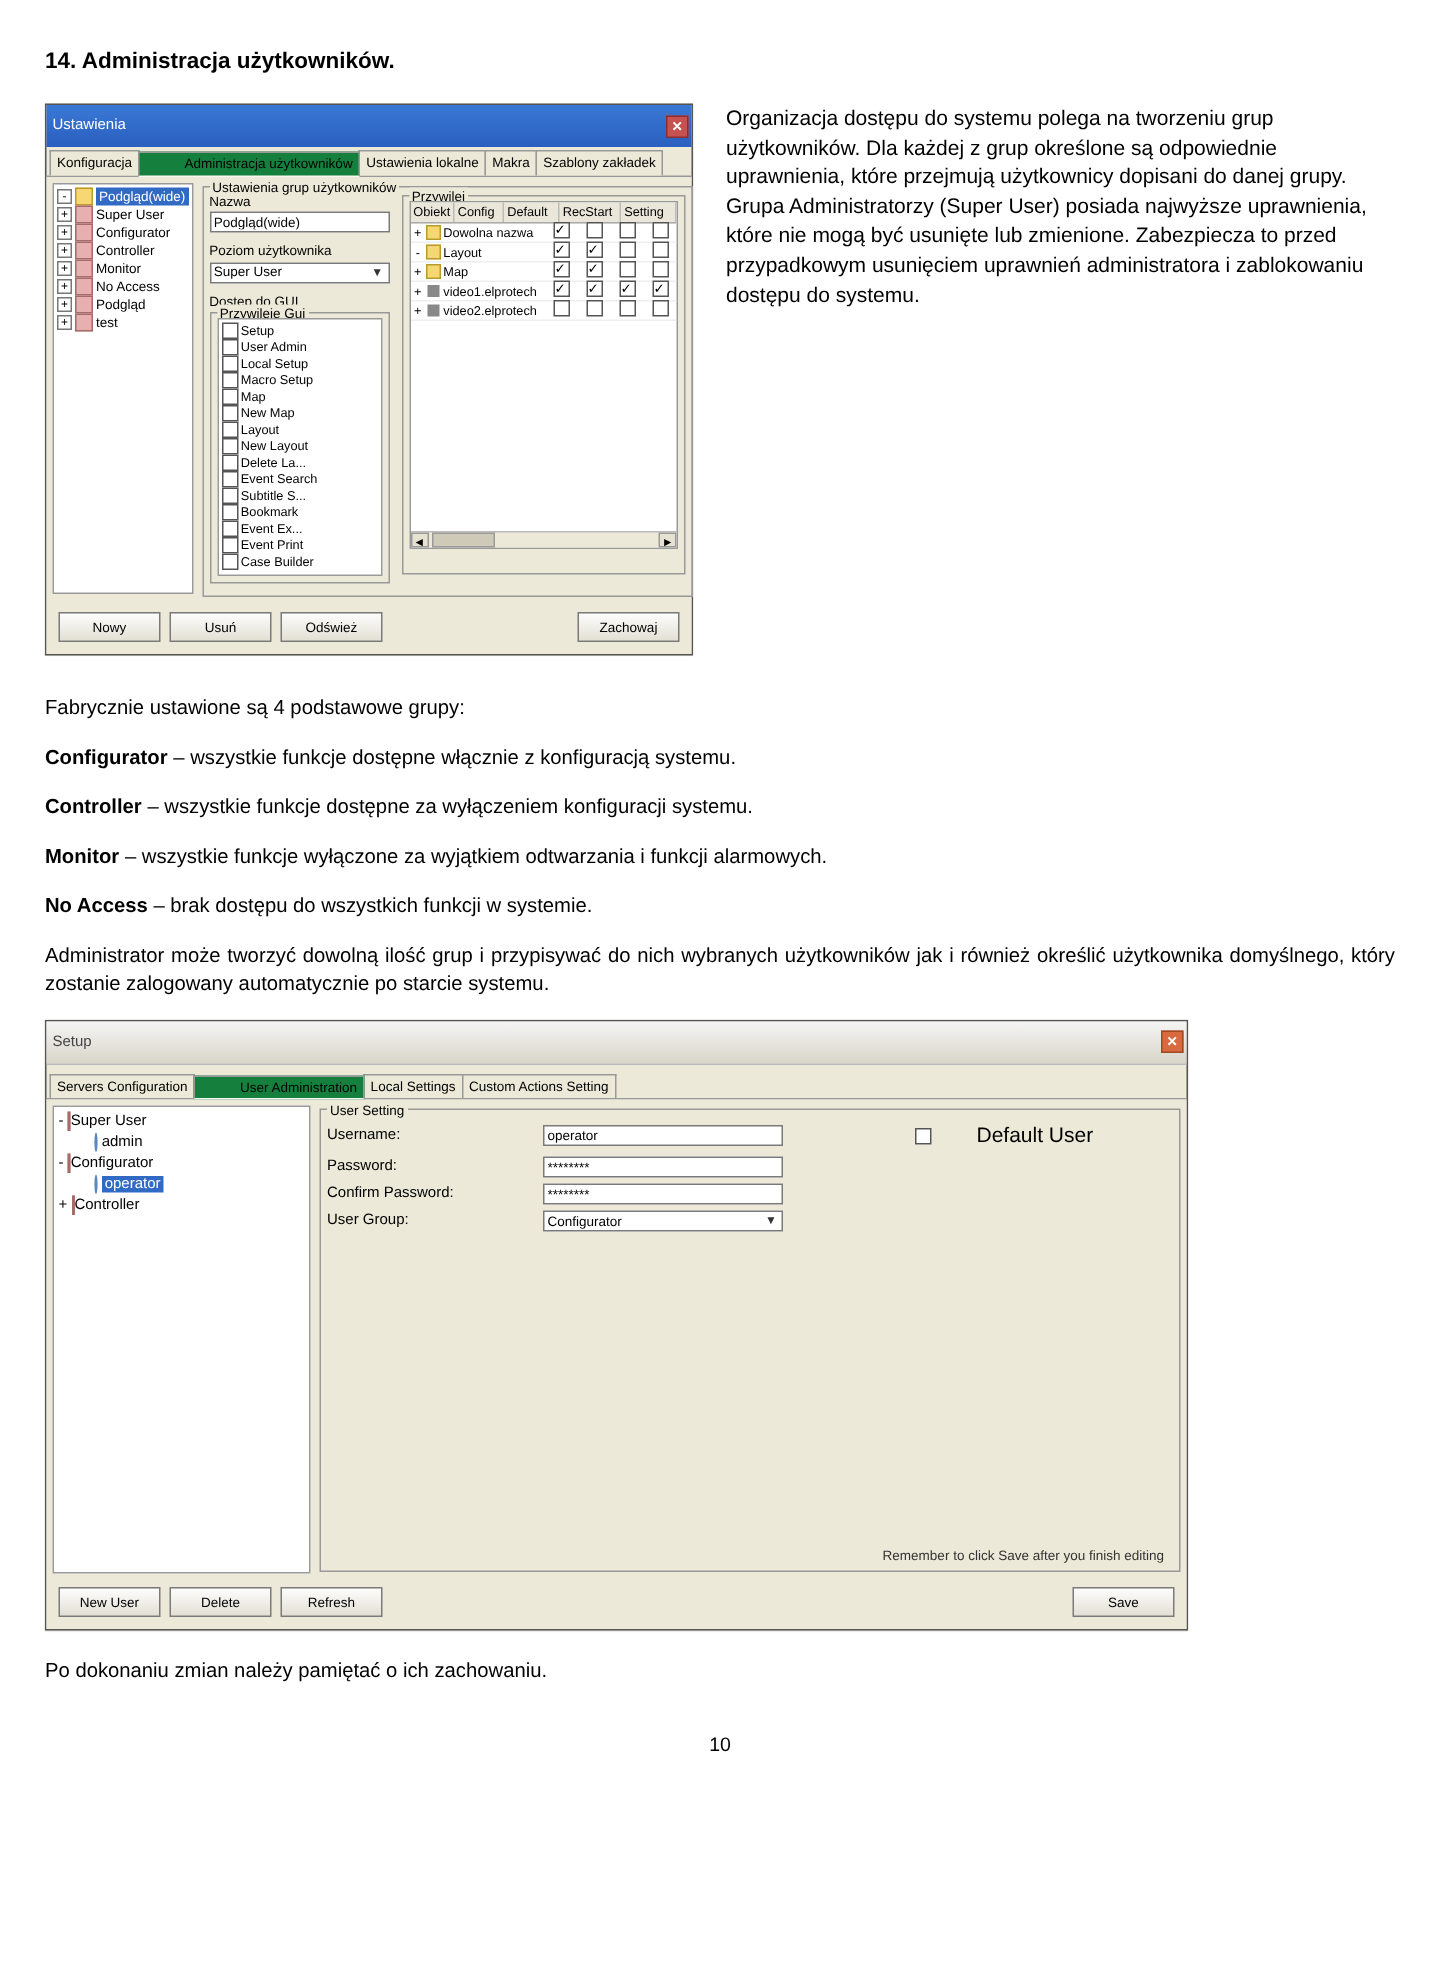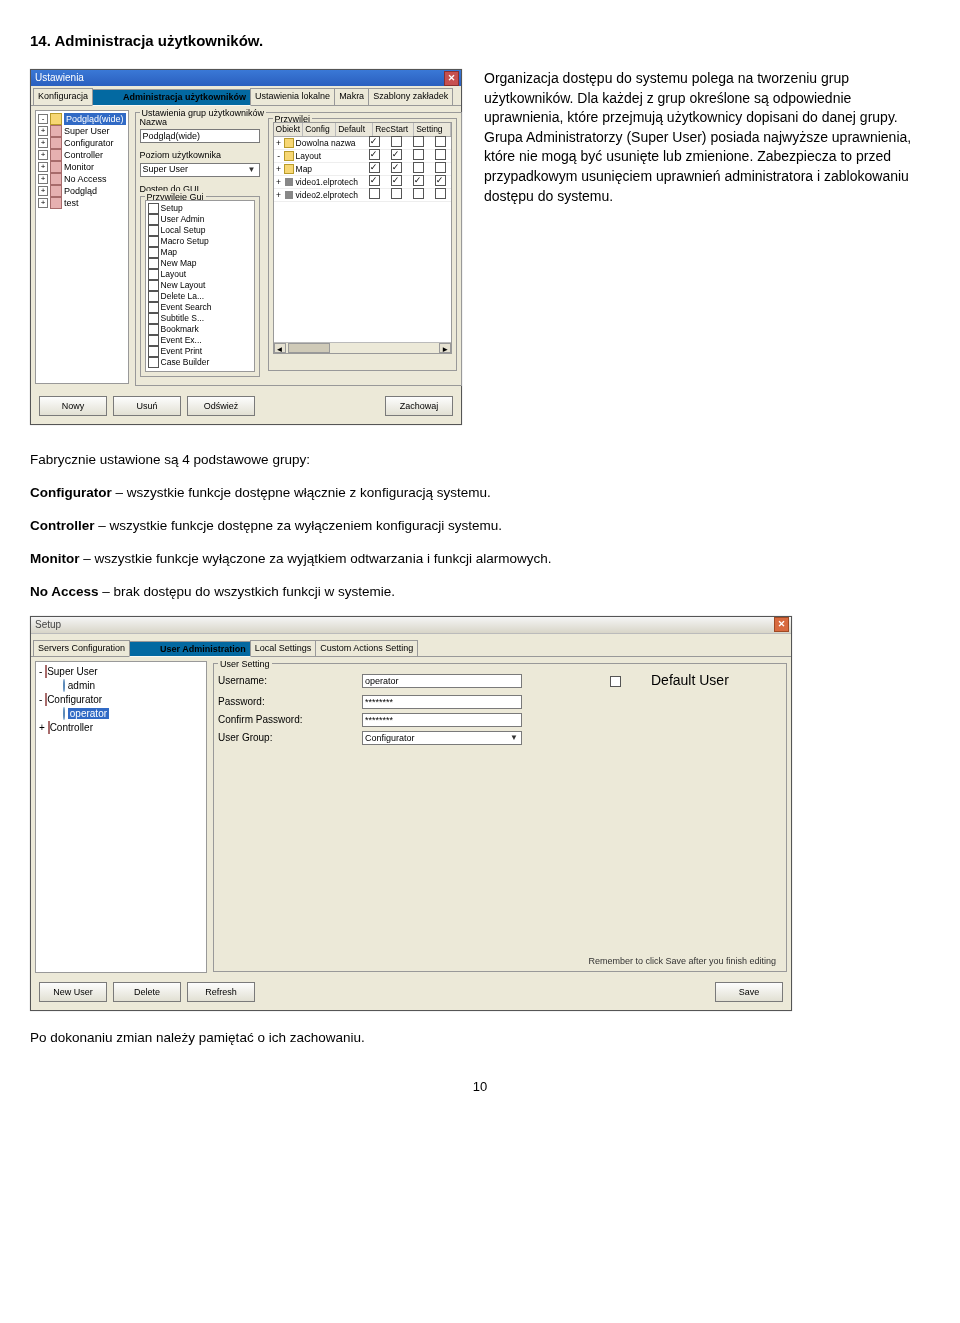--- a/index.html
+++ b/index.html
@@ -29,38 +29,38 @@
     border: 1px solid #555;
     background: #ece9d8;
     font-family: Tahoma, Arial, sans-serif;
     font-size: 9px;
     color: #000;
     box-shadow: 0 0 1px rgba(0,0,0,.3);
   }
   .titlebar {
     display: flex; align-items: center;
     background: linear-gradient(#3a78d6,#2a5fbf);
-    color: #fff; height: 16px; padding: 0 2px 0 4px;
+    color: #fff; height: 28px; padding: 0 2px 0 4px;
     font-size: 10px;
   }
   .titlebar.gray { background: linear-gradient(#f5f5f5,#d8d5c8); color:#444; border-bottom:1px solid #bbb;}
   .titlebar .spacer { flex: 1; }
   .titlebar .closebtn {
     width: 13px; height: 13px; background:#c75050; color:#fff;
     border:1px solid #8a3030; display:flex; align-items:center; justify-content:center;
     font-size:9px; line-height:1; font-weight:bold;
   }
   .titlebar.gray .closebtn { background:#d86a3f; border-color:#a04a24; }
   .tabs { display:flex; padding: 2px 2px 0 2px; gap: 0; border-bottom:1px solid #999;}
   .tab {
     border:1px solid #999; border-bottom:none;
     padding:1px 4px; margin-right:-1px; background:#ece9d8;
     font-size:9px; white-space:nowrap;
   }
-  .tab.active { background:#0369a1; font-weight:bold; position:relative; top:1px; border-bottom:1px solid #f8f7f2;padding-left:30px;}
+  .tab.active { background:#15803d; font-weight:normal; position:relative; top:1px; border-bottom:1px solid #f8f7f2;padding-left:30px;}
   .win-body { padding: 4px; background:#ece9d8; }
   .split { display:flex; gap:6px; }
   .panel { border:1px solid #999; background:#fff; position:relative; }
   .panel.sunken { background:#fff; }
   .lbl { font-size:9px; display:block; margin-bottom:1px;}
   .fieldset { border:1px solid #999; margin:2px 0 4px 0; padding:3px 4px 4px 4px; position:relative;}
   .fieldset > .legend { position:absolute; top:-6px; left:4px; background:#ece9d8; padding:0 2px; font-size:9px;}
   input.txt, .combo {
     border:1px solid #7a7a7a; background:#fff; height:14px;
     font-size:9px; padding:0 2px; box-sizing:border-box; width:100%;
@@ -361,20 +361,21 @@
     <p>Organizacja dostępu do systemu polega na tworzeniu grup użytkowników. Dla każdej z grup określone są odpowiednie uprawnienia, które przejmują użytkownicy dopisani do danej grupy. Grupa Administratorzy (Super User) posiada najwyższe uprawnienia, które nie mogą być usunięte lub zmienione. Zabezpiecza to przed przypadkowym usunięciem uprawnień administratora i zablokowaniu dostępu do systemu.</p>
   </div>
 </div>
 
 <div class="paras">
   <p>Fabrycznie ustawione są 4 podstawowe grupy:</p>
   <p><span class="bold">Configurator</span><span> – wszystkie funkcje dostępne włącznie z konfiguracją systemu.</span></p>
   <p><span class="bold">Controller</span><span> – wszystkie funkcje dostępne za wyłączeniem konfiguracji systemu.</span></p>
   <p><span class="bold">Monitor</span><span> – wszystkie funkcje wyłączone za wyjątkiem odtwarzania i funkcji alarmowych.</span></p>
   <p><span class="bold">No Access</span><span> – brak dostępu do wszystkich funkcji w systemie.</span></p>
+  <p>Administrator może tworzyć dowolną ilość grup i przypisywać do nich wybranych użytkowników jak i również określić użytkownika domyślnego, który zostanie zalogowany automatycznie po starcie systemu.</p>
 </div>
 
 <div class="win win2">
   <div class="titlebar gray">
     <span>Setup</span>
     <span class="spacer"></span>
     <span class="closebtn">✕</span>
   </div>
   <div class="tabs" id="win2tabs" style="padding-top:6px;">
       <div class="tab">Servers Configuration</div>

